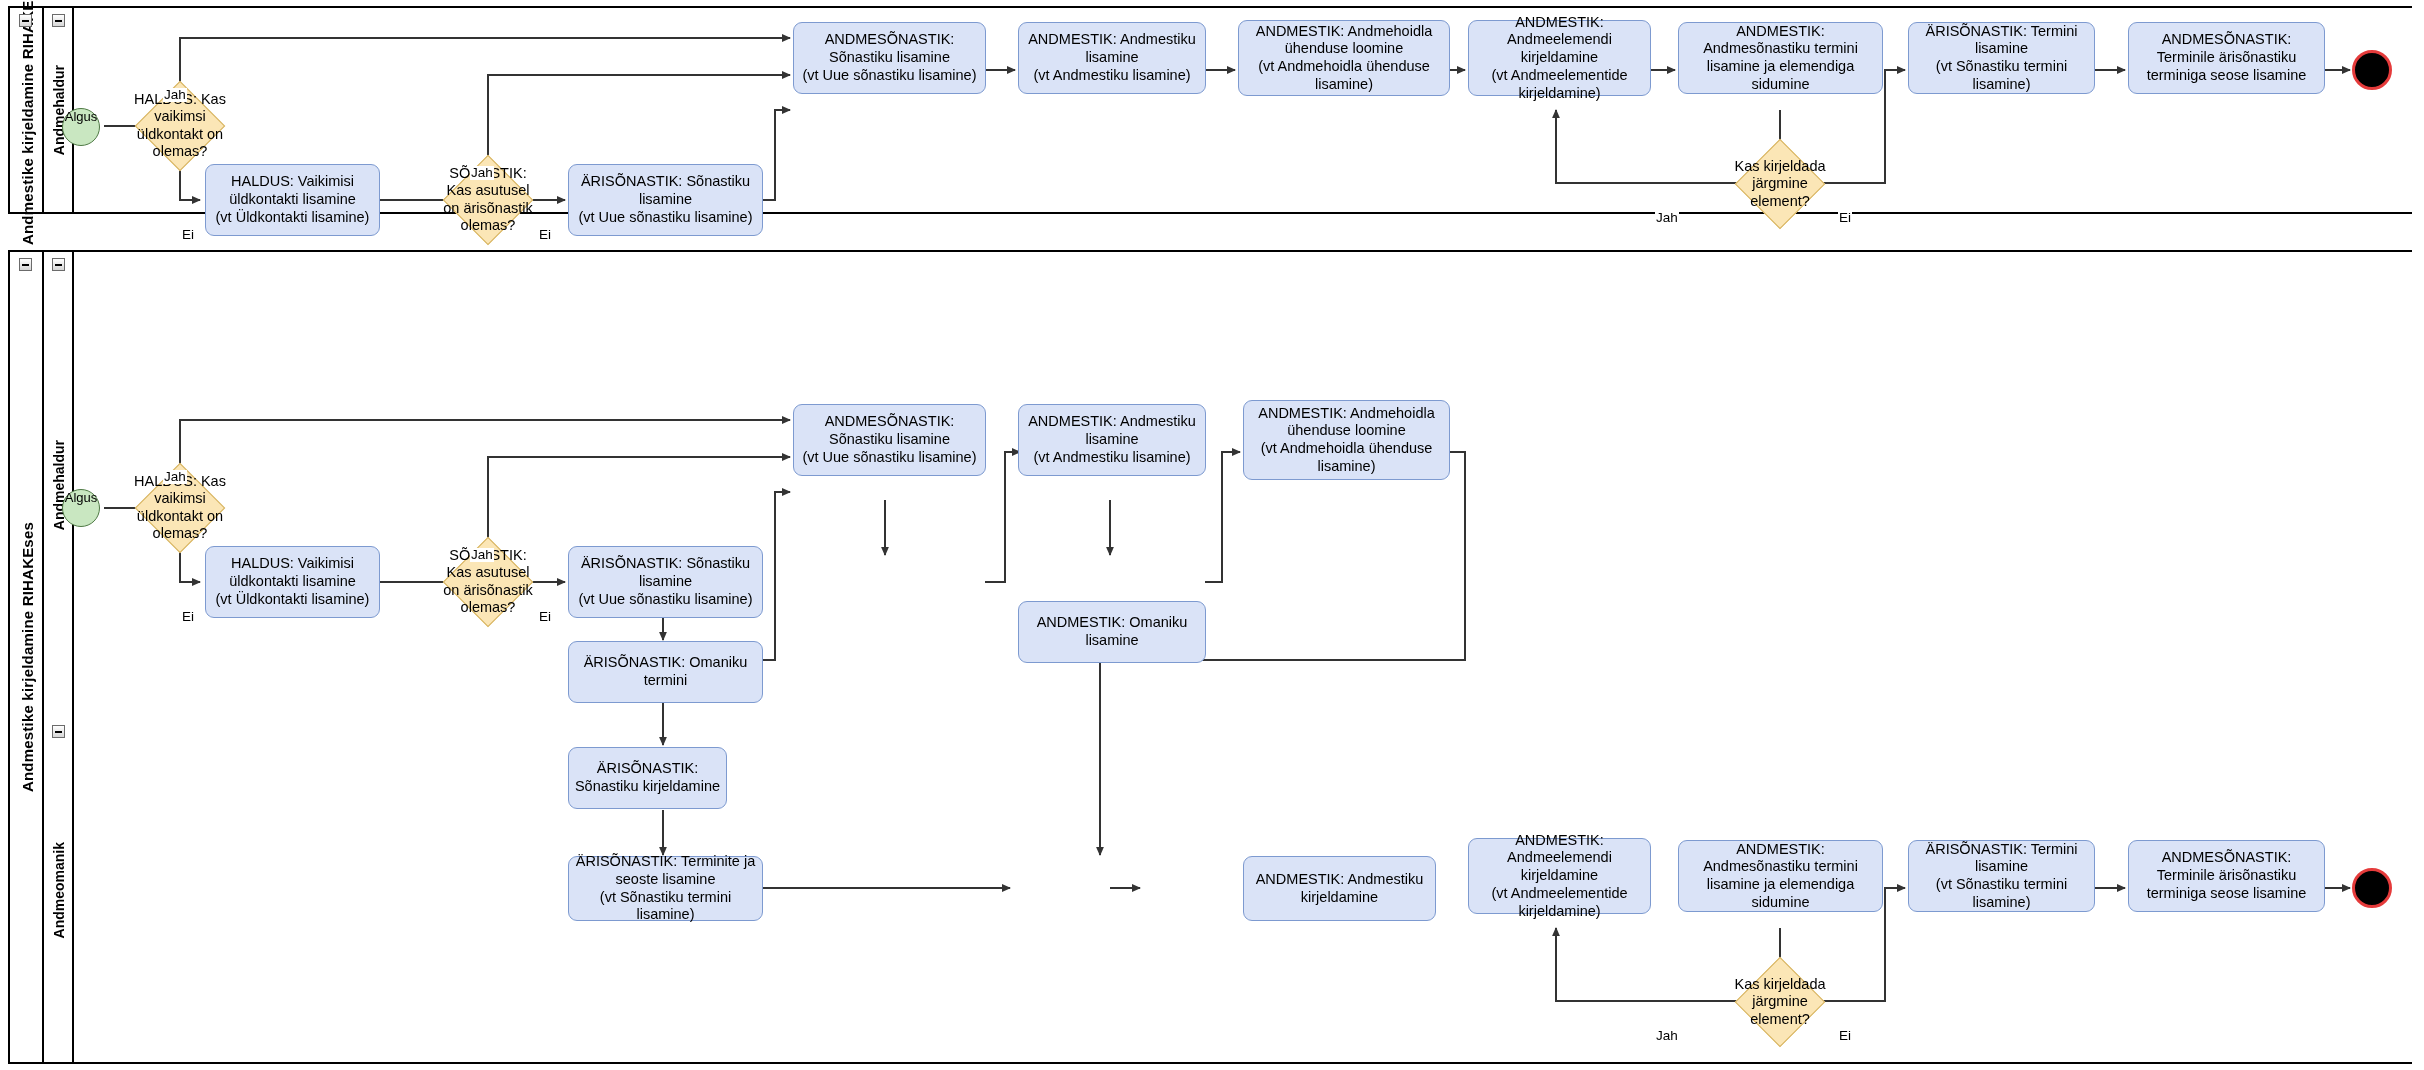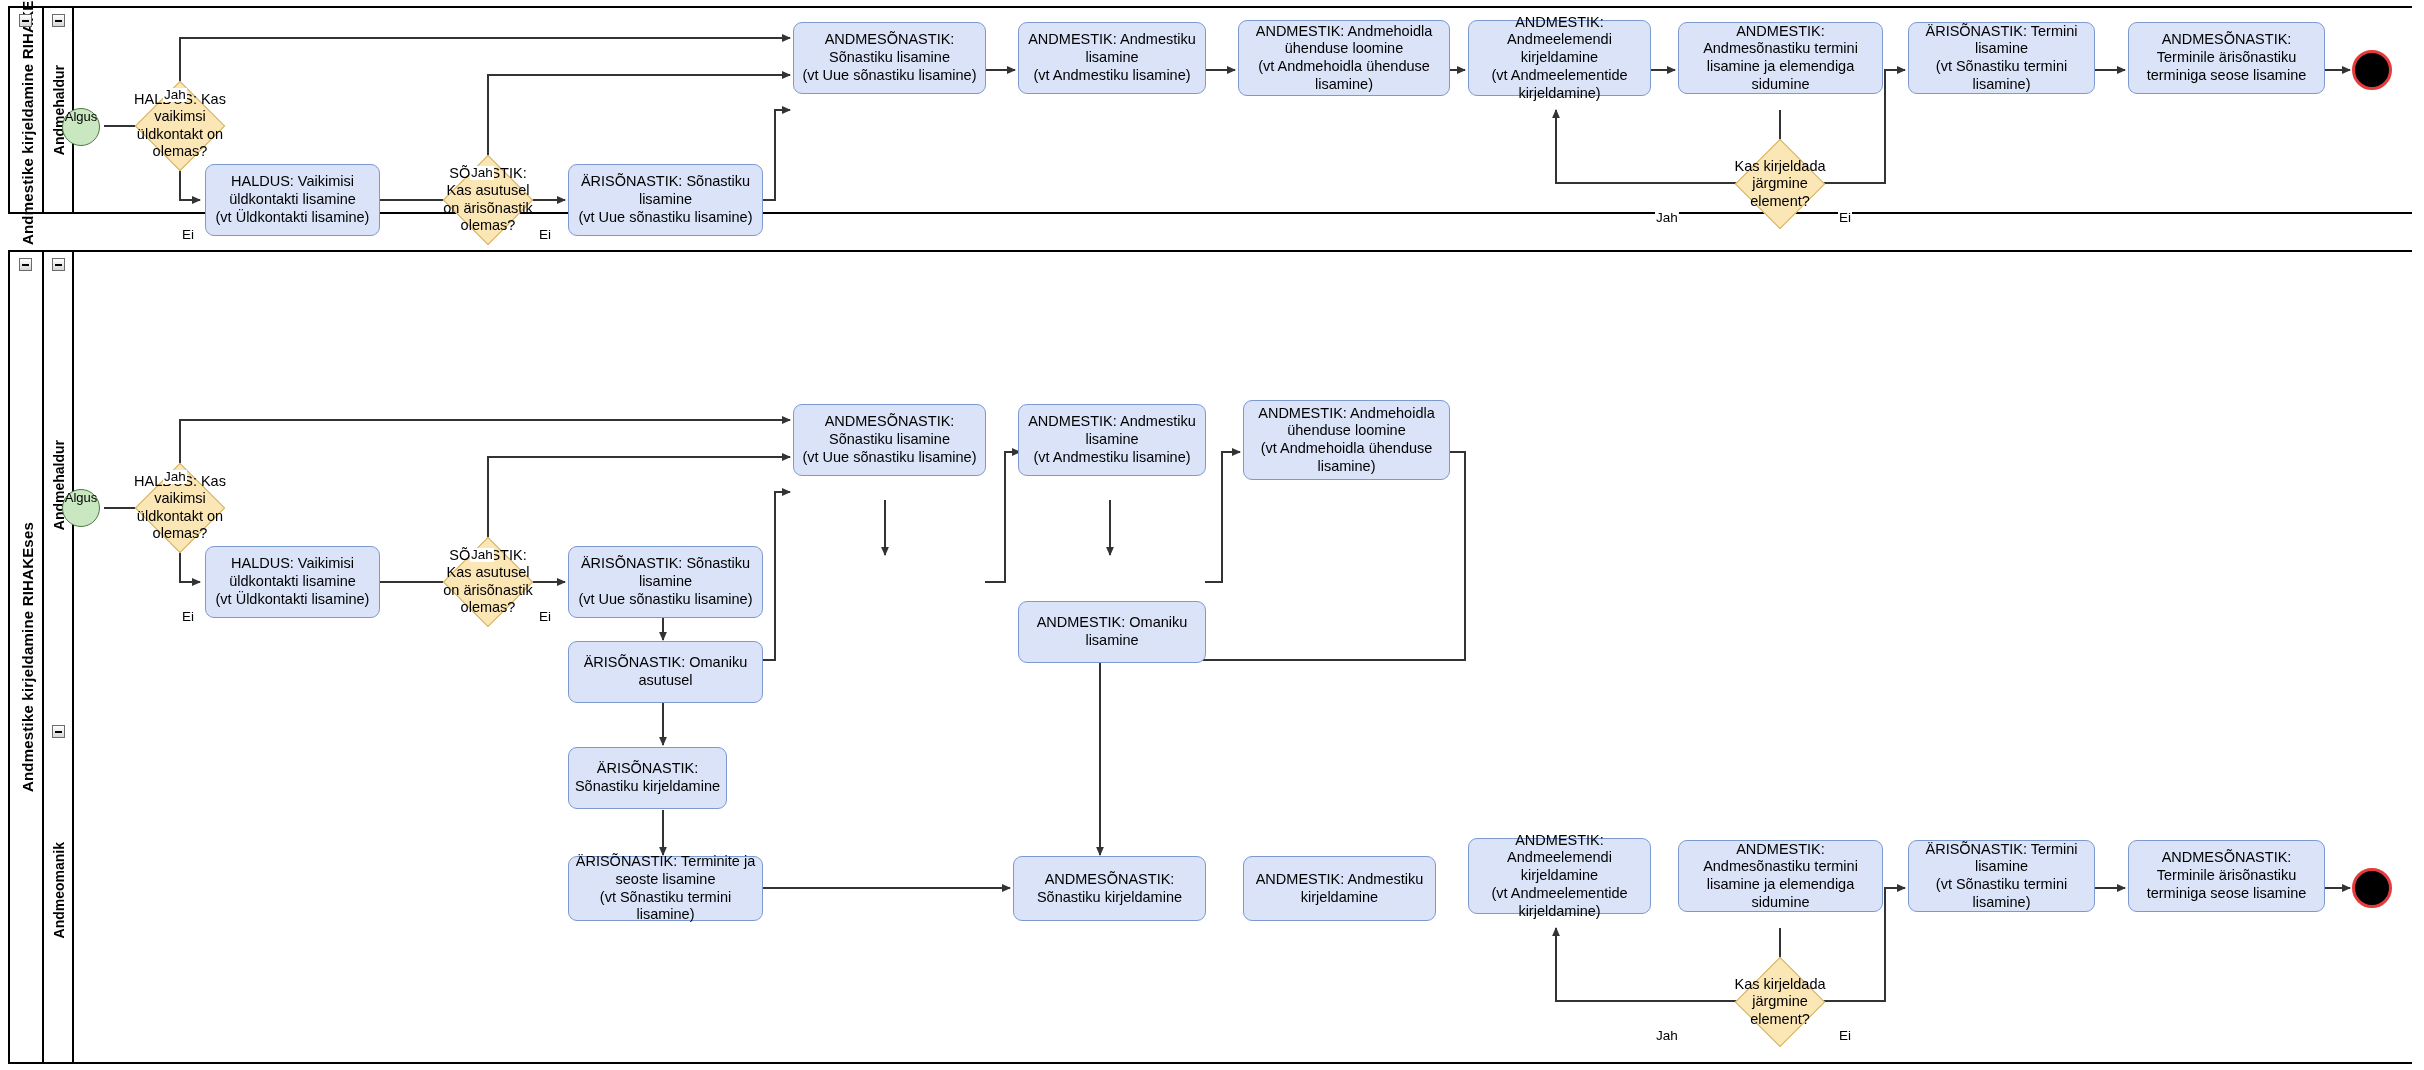--- a/index.html
+++ b/index.html
@@ -315,21 +315,21 @@
   </div>
 
   <div class="task" style="left:568px;top:546px;width:195px;height:72px;">
     <span>
       ÄRISÕNASTIK: Sõnastiku lisamine<br>(vt Uue sõnastiku lisamine)
     </span>
   </div>
 
   <div class="task" style="left:568px;top:641px;width:195px;height:62px;">
     <span>
-      ÄRISÕNASTIK: Omaniku asutusel
+      ÄRISÕNASTIK: Omaniku termini
     </span>
   </div>
 
   <div class="task" style="left:793px;top:404px;width:193px;height:72px;">
     <span>
       ANDMESÕNASTIK: Sõnastiku lisamine<br>(vt Uue sõnastiku lisamine)
     </span>
   </div>
 
 
@@ -356,25 +356,20 @@
       ÄRISÕNASTIK: Sõnastiku kirjeldamine
     </span>
   </div>
 
   <div class="task" style="left:568px;top:856px;width:195px;height:65px;">
     <span>
       ÄRISÕNASTIK: Terminite ja seoste lisamine<br>(vt Sõnastiku termini lisamine)
     </span>
   </div>
 
-  <div class="task" style="left:1013px;top:856px;width:193px;height:65px;">
-    <span>
-      ANDMESÕNASTIK: Sõnastiku kirjeldamine
-    </span>
-  </div>
 
   <div class="task" style="left:1243px;top:856px;width:193px;height:65px;">
     <span>
       ANDMESTIK: Andmestiku kirjeldamine
     </span>
   </div>
 
   <div class="task" style="left:1468px;top:838px;width:183px;height:76px;">
     <span>
       ANDMESTIK: Andmeelemendi kirjeldamine<br>(vt Andmeelementide kirjeldamine)

